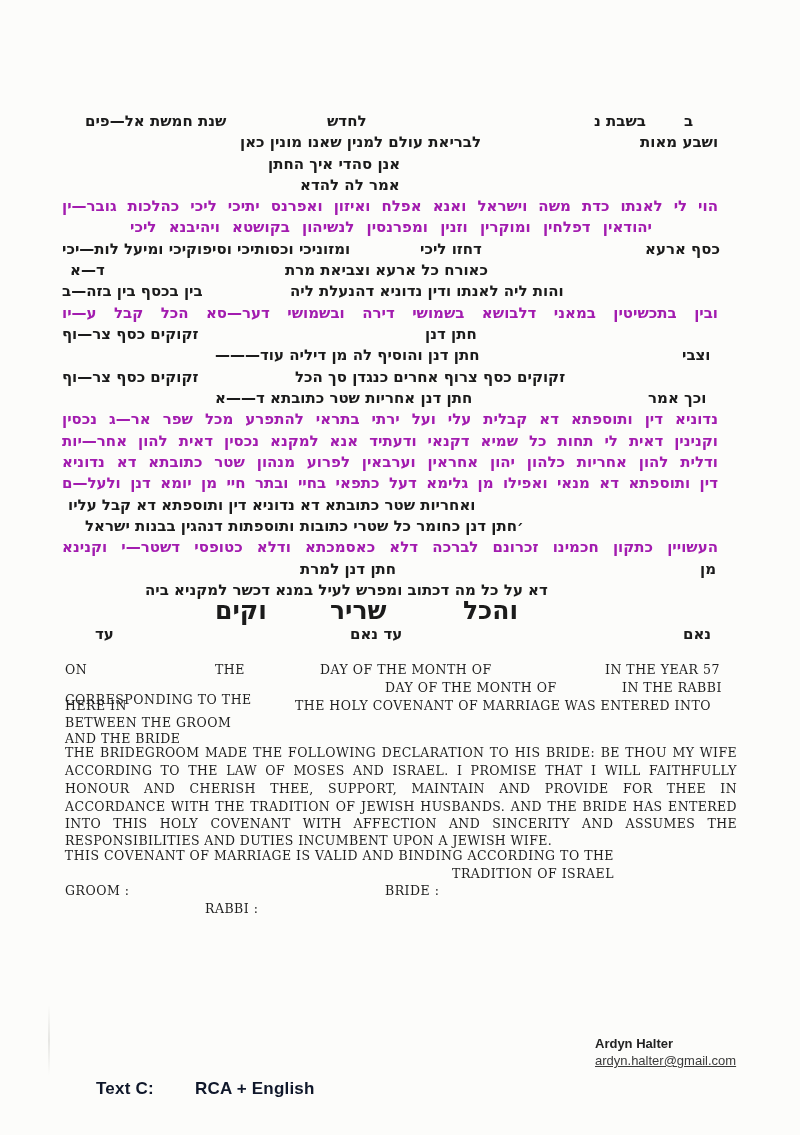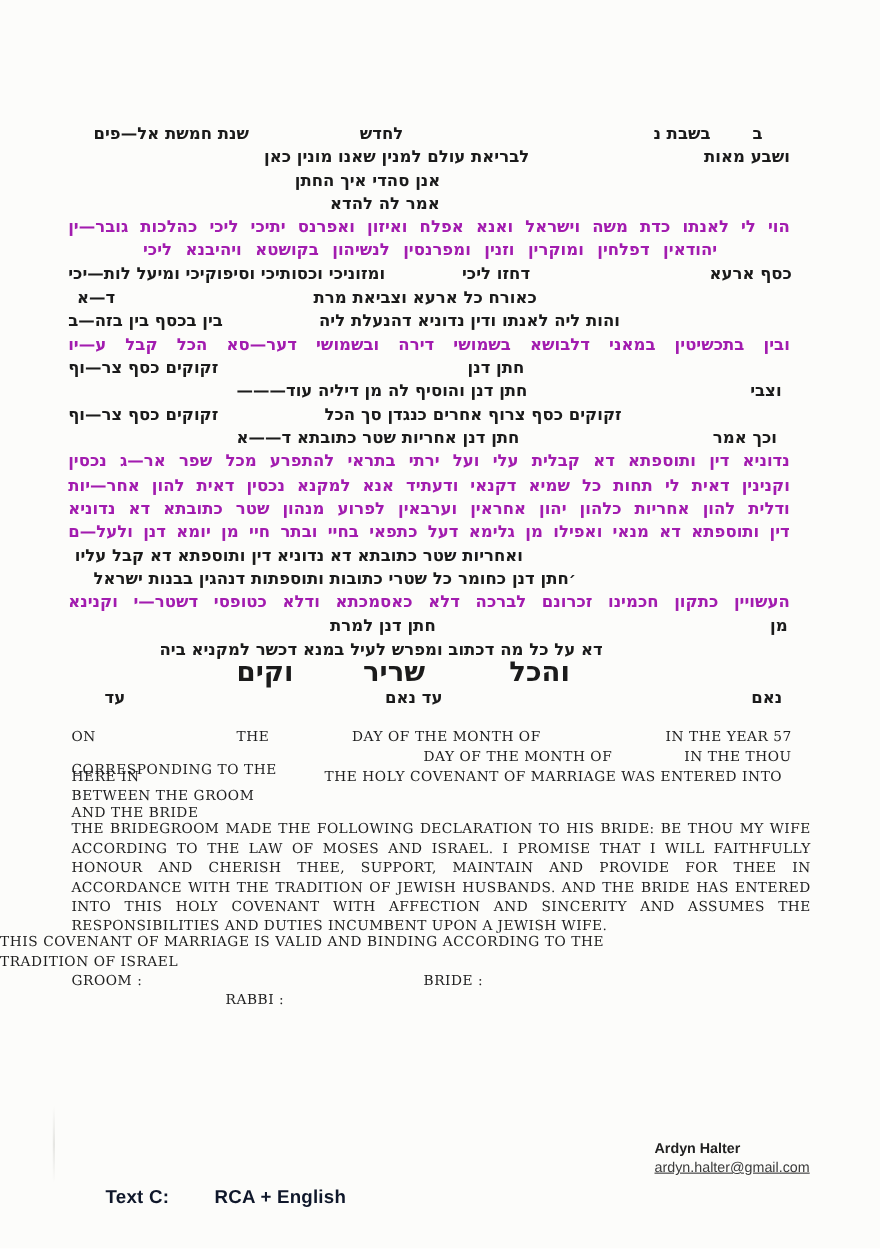--- a/index.html
+++ b/index.html
@@ -10,21 +10,21 @@
      direction:rtl;white-space:nowrap;}
   .hj{position:absolute;left:62px;width:656px;font:700 15px/20px "DejaVu Sans",sans-serif;
       color:#a21caf;direction:rtl;text-align:justify;text-align-last:justify;}
   .big{font-size:25px;line-height:28px;}
   
   .e{position:absolute;font:400 12.5px/16px "DejaVu Serif",serif;color:#1e1e1e;
      letter-spacing:.5px;white-space:nowrap;}
   .ej{position:absolute;left:65px;width:672px;font:400 12.5px/16px "DejaVu Serif",serif;
       color:#1e1e1e;letter-spacing:.4px;text-align:justify;text-align-last:justify;}
   .ej.last{text-align-last:left;}
-  .ec{position:absolute;left:0;width:614px;text-align:left;
+  .ec{position:absolute;left:0;width:614px;text-align:right;
       font:400 12.5px/16px "DejaVu Serif",serif;color:#1e1e1e;letter-spacing:.5px;}
   
   .contact-name{position:absolute;font:700 13px/16px "Liberation Sans",sans-serif;color:#222;}
   .contact-email{position:absolute;font:400 13px/16px "Liberation Sans",sans-serif;color:#3a3a3a;text-decoration:underline;}
   .caption{position:absolute;font:700 17px/20px "Liberation Sans",sans-serif;color:#0f172a;
            letter-spacing:.2px;}
   
   .scan-artifact{position:absolute;left:48px;top:1005px;width:2px;height:70px;
                  background:linear-gradient(#fcfcfa,#d8d8d4,#fcfcfa);opacity:.6;}
 </style>
@@ -95,21 +95,21 @@
   <span class="h" style="left:350px;top:624px">עד נאם</span>
   <span class="h" style="left:95px;top:624px">עד</span>
 
   <span class="e" style="left:65px;top:662px">ON</span>
   <span class="e" style="left:215px;top:662px">THE</span>
   <span class="e" style="left:320px;top:662px">DAY OF THE MONTH OF</span>
   <span class="e" style="left:605px;top:662px">IN THE YEAR 57</span>
 
   <span class="e" style="left:65px;top:692px">CORRESPONDING TO THE</span>
   <span class="e" style="left:385px;top:680px">DAY OF THE MONTH OF</span>
-  <span class="e" style="left:622px;top:680px">IN THE THOU</span>
+  <span class="e" style="left:622px;top:680px">IN THE RABBI</span>
 
   <span class="e" style="left:65px;top:698px">HERE IN</span>
   <span class="e" style="left:295px;top:698px">THE HOLY COVENANT OF MARRIAGE WAS ENTERED INTO</span>
 
   <span class="e" style="left:65px;top:715px">BETWEEN THE GROOM</span>
   <span class="e" style="left:65px;top:731px">AND THE BRIDE</span>
 
   <span class="ej" style="top:745px">THE BRIDEGROOM MADE THE FOLLOWING DECLARATION TO HIS BRIDE: BE THOU MY WIFE</span>
   <span class="ej" style="top:763px">ACCORDING TO THE LAW OF MOSES AND ISRAEL. I PROMISE THAT I WILL FAITHFULLY</span>
   <span class="ej" style="top:781px">HONOUR AND CHERISH THEE, SUPPORT, MAINTAIN AND PROVIDE FOR THEE IN</span>

